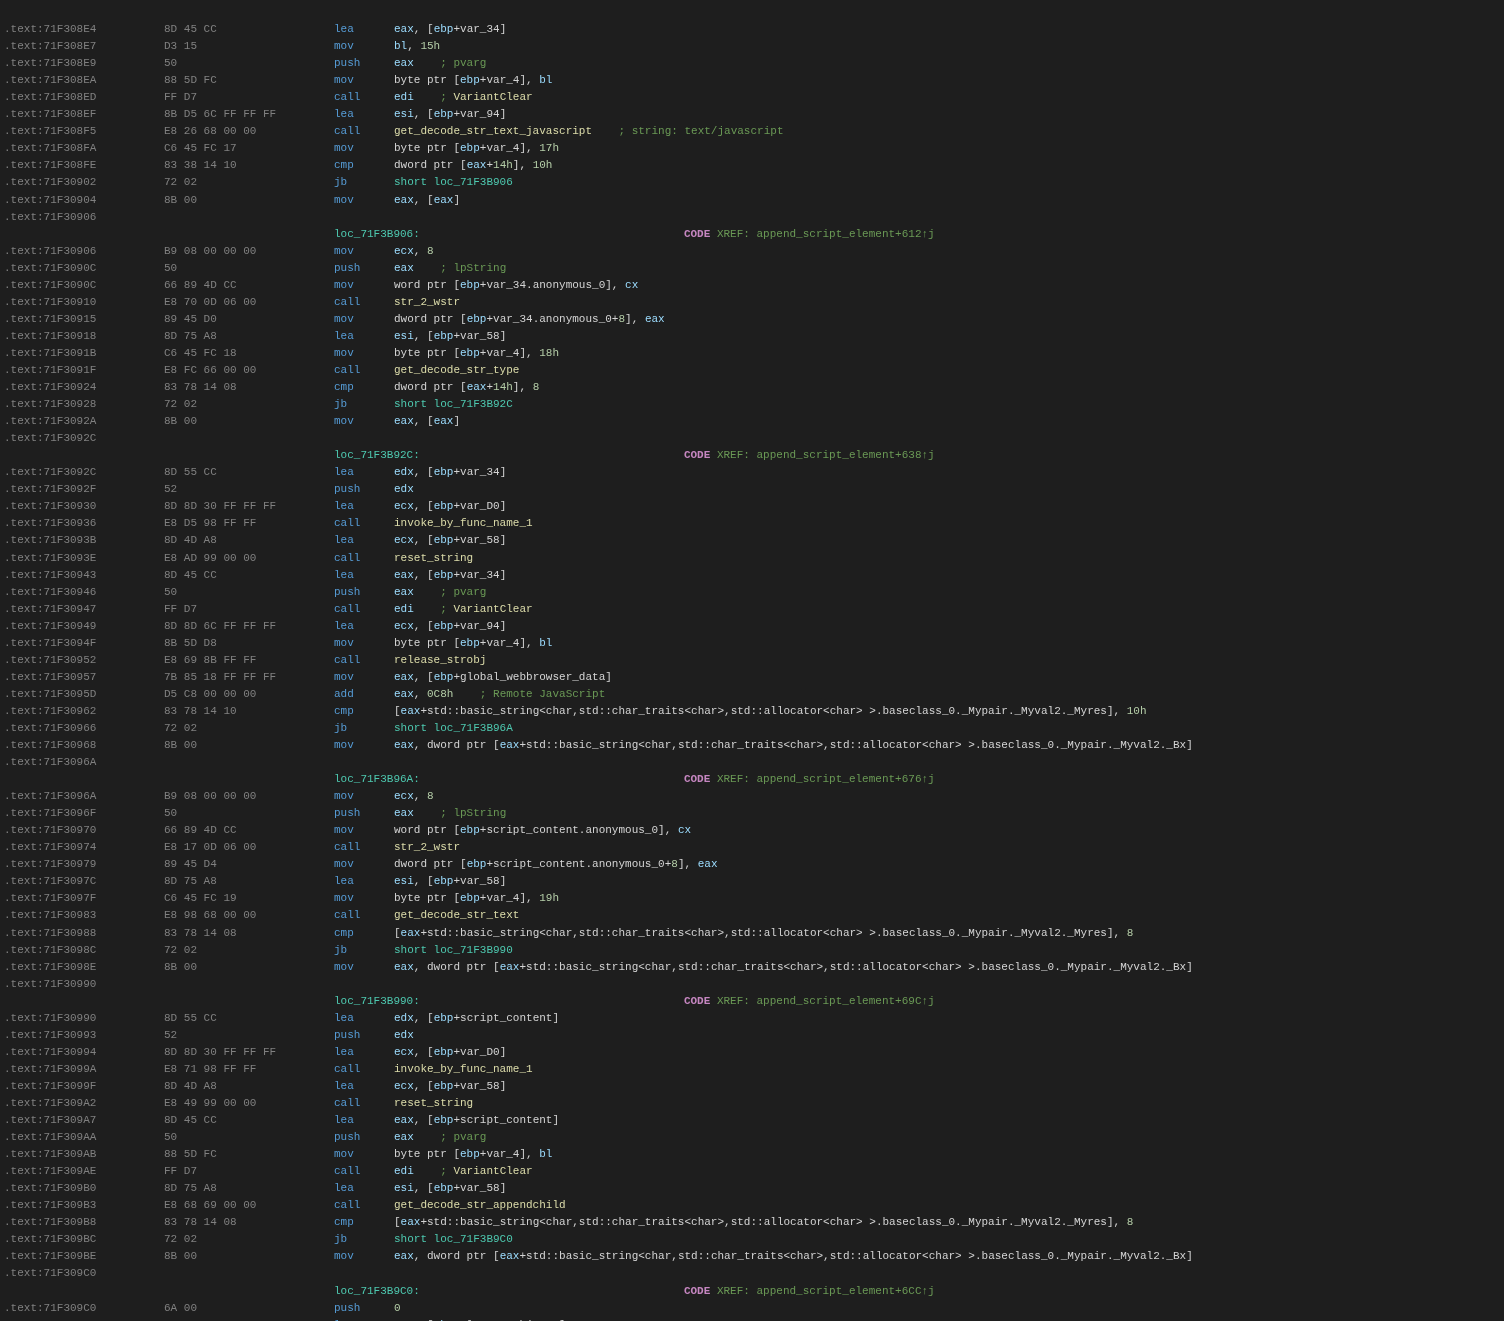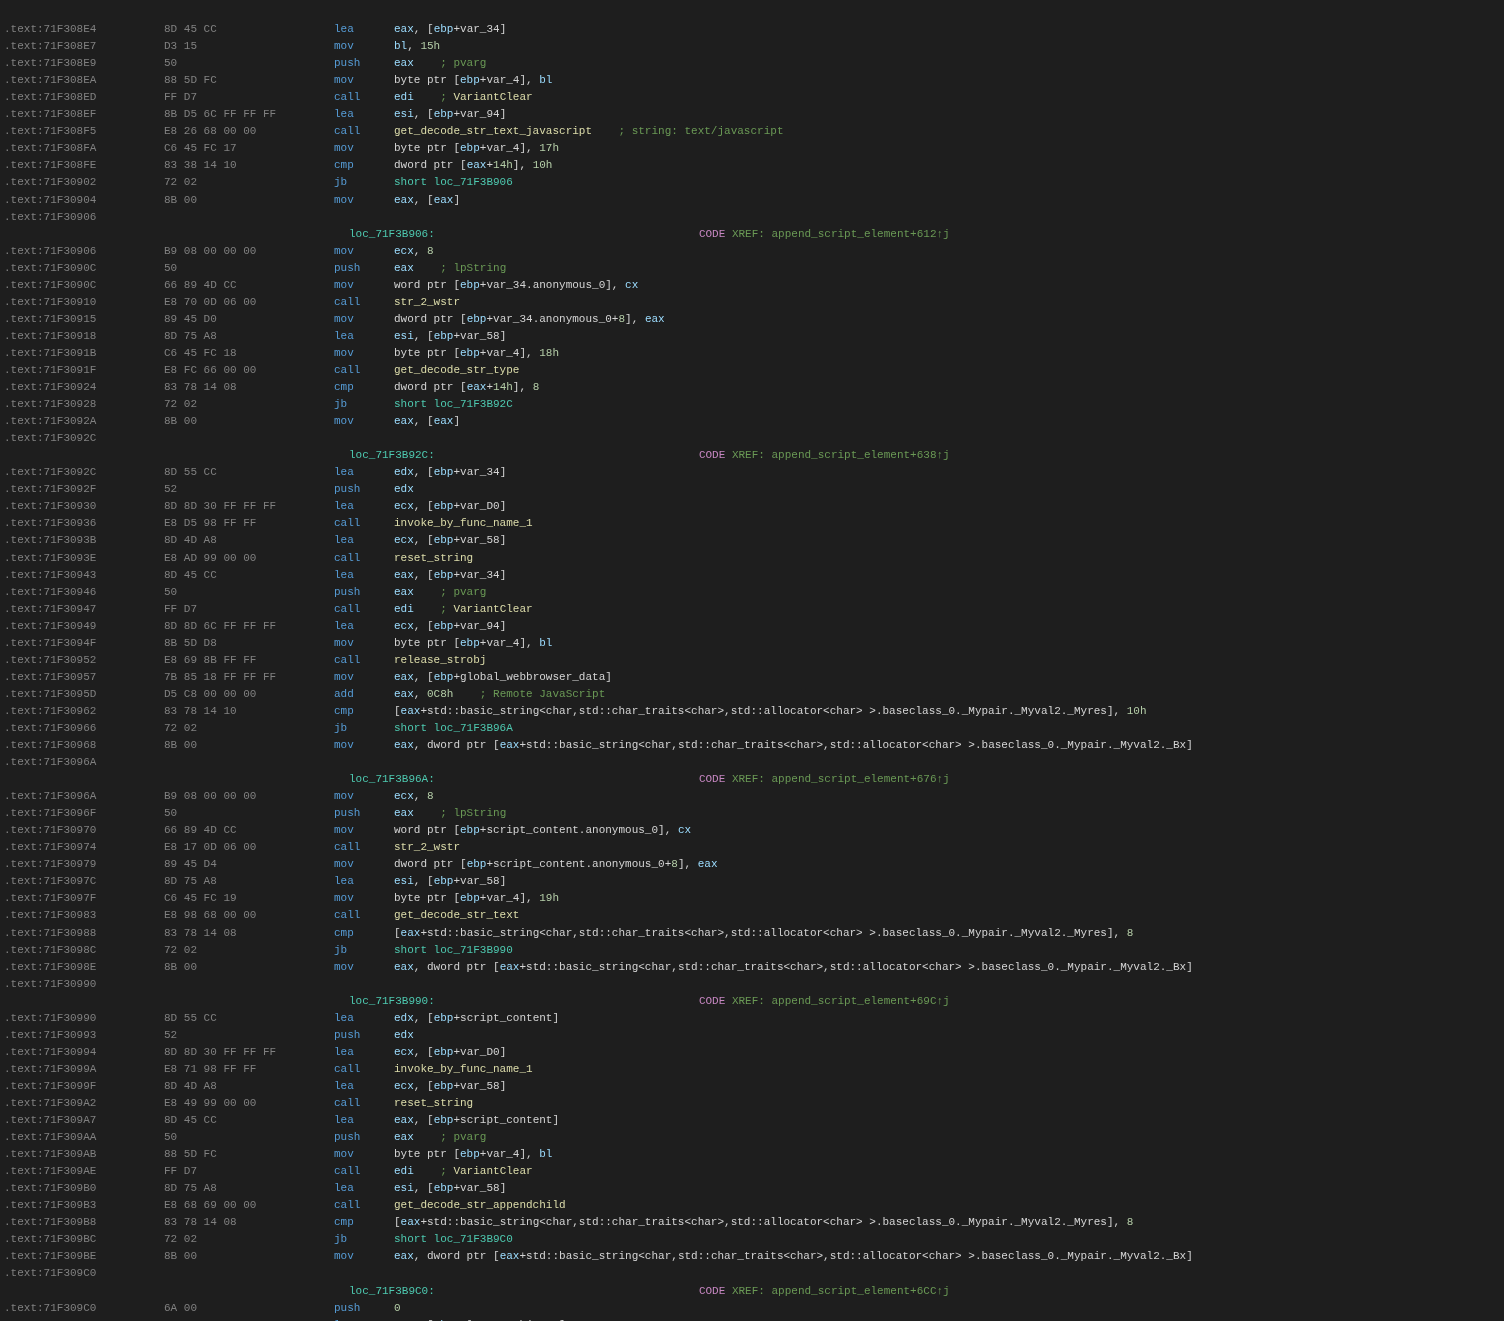--- a/index.html
+++ b/index.html
@@ -41,28 +41,28 @@
     .operand-reg { color: #9cdcfe; }
     .operand-mem { color: #d4d4d4; }
     .operand-imm { color: #b5cea8; text-align: right; }
     .operand-label { color: #4ec9b0; margin-top: 21px; }
     .operand-call { color: #dcdcaa; }
     .comment { color: #6a9955; }
     .label-line {
       color: #4ec9b0;
       display: flex;
       align-items: baseline;
-      padding: 0 19px;
+      padding: 0 4px;
     }
     .label-indent {
       min-width: 330px;
       display: inline-block;
     }
     .label-name {
       color: #4ec9b0;
     }
-    .keyword-code { color: #c586c0; font-weight: normal; }
+    .keyword-code { color: #c586c0; font-weight: bold; }
   </style>
 </head>
 <body>
 
 <div class="code-container">
 <div class="line"><span class="addr">.text:71F308E4</span><span class="bytes">8D 45 CC</span><span class="mnemonic">lea</span><span class="operand-mem"><span class="operand-reg">eax</span>, [<span class="operand-reg">ebp</span>+var_34]</span></div><div class="line"><span class="addr">.text:71F308E7</span><span class="bytes">D3 15</span><span class="mnemonic">mov</span><span class="operand-mem"><span class="operand-reg">bl</span>, <span class="operand-imm">15h</span></span></div><div class="line"><span class="addr">.text:71F308E9</span><span class="bytes">50</span><span class="mnemonic">push</span><span class="operand-mem"><span class="operand-reg">eax</span></span><span class="comment">&nbsp;&nbsp;&nbsp;&nbsp;; pvarg</span></div><div class="line"><span class="addr">.text:71F308EA</span><span class="bytes">88 5D FC</span><span class="mnemonic">mov</span><span class="operand-mem">byte ptr [<span class="operand-reg">ebp</span>+var_4], <span class="operand-reg">bl</span></span></div><div class="line"><span class="addr">.text:71F308ED</span><span class="bytes">FF D7</span><span class="mnemonic">call</span><span class="operand-mem"><span class="operand-reg">edi</span></span><span class="comment">&nbsp;&nbsp;&nbsp;&nbsp;; <span class="operand-call">VariantClear</span></span></div><div class="line"><span class="addr">.text:71F308EF</span><span class="bytes">8B D5 6C FF FF FF</span><span class="mnemonic">lea</span><span class="operand-mem"><span class="operand-reg">esi</span>, [<span class="operand-reg">ebp</span>+var_94]</span></div><div class="line"><span class="addr">.text:71F308F5</span><span class="bytes">E8 26 68 00 00</span><span class="mnemonic">call</span><span class="operand-mem"><span class="operand-call">get_decode_str_text_javascript</span></span><span class="comment">&nbsp;&nbsp;&nbsp;&nbsp;; string: text/javascript</span></div><div class="line"><span class="addr">.text:71F308FA</span><span class="bytes">C6 45 FC 17</span><span class="mnemonic">mov</span><span class="operand-mem">byte ptr [<span class="operand-reg">ebp</span>+var_4], <span class="operand-imm">17h</span></span></div><div class="line"><span class="addr">.text:71F308FE</span><span class="bytes">83 38 14 10</span><span class="mnemonic">cmp</span><span class="operand-mem">dword ptr [<span class="operand-reg">eax</span>+<span class="operand-imm">14h</span>], <span class="operand-imm">10h</span></span></div><div class="line"><span class="addr">.text:71F30902</span><span class="bytes">72 02</span><span class="mnemonic">jb</span><span class="operand-mem"><span class="operand-label">short loc_71F3B906</span></span></div><div class="line"><span class="addr">.text:71F30904</span><span class="bytes">8B 00</span><span class="mnemonic">mov</span><span class="operand-mem"><span class="operand-reg">eax</span>, [<span class="operand-reg">eax</span>]</span></div><div class="line"><span class="addr">.text:71F30906</span><span class="bytes"></span></div><div class="label-line"><span class="label-indent"> </span><span class="label-name">loc_71F3B906:</span><span class="comment">&nbsp;&nbsp;&nbsp;&nbsp;&nbsp;&nbsp;&nbsp;&nbsp;&nbsp;&nbsp;&nbsp;&nbsp;&nbsp;&nbsp;&nbsp;&nbsp;&nbsp;&nbsp;&nbsp;&nbsp;&nbsp;&nbsp;&nbsp;&nbsp;&nbsp;&nbsp;&nbsp;&nbsp;&nbsp;&nbsp;&nbsp;&nbsp;&nbsp;&nbsp;&nbsp;&nbsp;&nbsp;&nbsp;&nbsp;&nbsp;<span class="keyword-code">CODE</span> XREF: append_script_element+612↑j</span></div><div class="line"><span class="addr">.text:71F30906</span><span class="bytes">B9 08 00 00 00</span><span class="mnemonic">mov</span><span class="operand-mem"><span class="operand-reg">ecx</span>, <span class="operand-imm">8</span></span></div><div class="line"><span class="addr">.text:71F3090C</span><span class="bytes">50</span><span class="mnemonic">push</span><span class="operand-mem"><span class="operand-reg">eax</span></span><span class="comment">&nbsp;&nbsp;&nbsp;&nbsp;; lpString</span></div><div class="line"><span class="addr">.text:71F3090C</span><span class="bytes">66 89 4D CC</span><span class="mnemonic">mov</span><span class="operand-mem">word ptr [<span class="operand-reg">ebp</span>+var_34.anonymous_0], <span class="operand-reg">cx</span></span></div><div class="line"><span class="addr">.text:71F30910</span><span class="bytes">E8 70 0D 06 00</span><span class="mnemonic">call</span><span class="operand-mem"><span class="operand-call">str_2_wstr</span></span></div><div class="line"><span class="addr">.text:71F30915</span><span class="bytes">89 45 D0</span><span class="mnemonic">mov</span><span class="operand-mem">dword ptr [<span class="operand-reg">ebp</span>+var_34.anonymous_0+<span class="operand-imm">8</span>], <span class="operand-reg">eax</span></span></div><div class="line"><span class="addr">.text:71F30918</span><span class="bytes">8D 75 A8</span><span class="mnemonic">lea</span><span class="operand-mem"><span class="operand-reg">esi</span>, [<span class="operand-reg">ebp</span>+var_58]</span></div><div class="line"><span class="addr">.text:71F3091B</span><span class="bytes">C6 45 FC 18</span><span class="mnemonic">mov</span><span class="operand-mem">byte ptr [<span class="operand-reg">ebp</span>+var_4], <span class="operand-imm">18h</span></span></div><div class="line"><span class="addr">.text:71F3091F</span><span class="bytes">E8 FC 66 00 00</span><span class="mnemonic">call</span><span class="operand-mem"><span class="operand-call">get_decode_str_type</span></span></div><div class="line"><span class="addr">.text:71F30924</span><span class="bytes">83 78 14 08</span><span class="mnemonic">cmp</span><span class="operand-mem">dword ptr [<span class="operand-reg">eax</span>+<span class="operand-imm">14h</span>], <span class="operand-imm">8</span></span></div><div class="line"><span class="addr">.text:71F30928</span><span class="bytes">72 02</span><span class="mnemonic">jb</span><span class="operand-mem"><span class="operand-label">short loc_71F3B92C</span></span></div><div class="line"><span class="addr">.text:71F3092A</span><span class="bytes">8B 00</span><span class="mnemonic">mov</span><span class="operand-mem"><span class="operand-reg">eax</span>, [<span class="operand-reg">eax</span>]</span></div><div class="line"><span class="addr">.text:71F3092C</span><span class="bytes"></span></div><div class="label-line"><span class="label-indent"> </span><span class="label-name">loc_71F3B92C:</span><span class="comment">&nbsp;&nbsp;&nbsp;&nbsp;&nbsp;&nbsp;&nbsp;&nbsp;&nbsp;&nbsp;&nbsp;&nbsp;&nbsp;&nbsp;&nbsp;&nbsp;&nbsp;&nbsp;&nbsp;&nbsp;&nbsp;&nbsp;&nbsp;&nbsp;&nbsp;&nbsp;&nbsp;&nbsp;&nbsp;&nbsp;&nbsp;&nbsp;&nbsp;&nbsp;&nbsp;&nbsp;&nbsp;&nbsp;&nbsp;&nbsp;<span class="keyword-code">CODE</span> XREF: append_script_element+638↑j</span></div><div class="line"><span class="addr">.text:71F3092C</span><span class="bytes">8D 55 CC</span><span class="mnemonic">lea</span><span class="operand-mem"><span class="operand-reg">edx</span>, [<span class="operand-reg">ebp</span>+var_34]</span></div><div class="line"><span class="addr">.text:71F3092F</span><span class="bytes">52</span><span class="mnemonic">push</span><span class="operand-mem"><span class="operand-reg">edx</span></span></div><div class="line"><span class="addr">.text:71F30930</span><span class="bytes">8D 8D 30 FF FF FF</span><span class="mnemonic">lea</span><span class="operand-mem"><span class="operand-reg">ecx</span>, [<span class="operand-reg">ebp</span>+var_D0]</span></div><div class="line"><span class="addr">.text:71F30936</span><span class="bytes">E8 D5 98 FF FF</span><span class="mnemonic">call</span><span class="operand-mem"><span class="operand-call">invoke_by_func_name_1</span></span></div><div class="line"><span class="addr">.text:71F3093B</span><span class="bytes">8D 4D A8</span><span class="mnemonic">lea</span><span class="operand-mem"><span class="operand-reg">ecx</span>, [<span class="operand-reg">ebp</span>+var_58]</span></div><div class="line"><span class="addr">.text:71F3093E</span><span class="bytes">E8 AD 99 00 00</span><span class="mnemonic">call</span><span class="operand-mem"><span class="operand-call">reset_string</span></span></div><div class="line"><span class="addr">.text:71F30943</span><span class="bytes">8D 45 CC</span><span class="mnemonic">lea</span><span class="operand-mem"><span class="operand-reg">eax</span>, [<span class="operand-reg">ebp</span>+var_34]</span></div><div class="line"><span class="addr">.text:71F30946</span><span class="bytes">50</span><span class="mnemonic">push</span><span class="operand-mem"><span class="operand-reg">eax</span></span><span class="comment">&nbsp;&nbsp;&nbsp;&nbsp;; pvarg</span></div><div class="line"><span class="addr">.text:71F30947</span><span class="bytes">FF D7</span><span class="mnemonic">call</span><span class="operand-mem"><span class="operand-reg">edi</span></span><span class="comment">&nbsp;&nbsp;&nbsp;&nbsp;; <span class="operand-call">VariantClear</span></span></div><div class="line"><span class="addr">.text:71F30949</span><span class="bytes">8D 8D 6C FF FF FF</span><span class="mnemonic">lea</span><span class="operand-mem"><span class="operand-reg">ecx</span>, [<span class="operand-reg">ebp</span>+var_94]</span></div><div class="line"><span class="addr">.text:71F3094F</span><span class="bytes">8B 5D D8</span><span class="mnemonic">mov</span><span class="operand-mem">byte ptr [<span class="operand-reg">ebp</span>+var_4], <span class="operand-reg">bl</span></span></div><div class="line"><span class="addr">.text:71F30952</span><span class="bytes">E8 69 8B FF FF</span><span class="mnemonic">call</span><span class="operand-mem"><span class="operand-call">release_strobj</span></span></div><div class="line"><span class="addr">.text:71F30957</span><span class="bytes">7B 85 18 FF FF FF</span><span class="mnemonic">mov</span><span class="operand-mem"><span class="operand-reg">eax</span>, [<span class="operand-reg">ebp</span>+global_webbrowser_data]</span></div><div class="line"><span class="addr">.text:71F3095D</span><span class="bytes">D5 C8 00 00 00</span><span class="mnemonic">add</span><span class="operand-mem"><span class="operand-reg">eax</span>, <span class="operand-imm">0C8h</span></span><span class="comment">&nbsp;&nbsp;&nbsp;&nbsp;; Remote JavaScript</span></div><div class="line"><span class="addr">.text:71F30962</span><span class="bytes">83 78 14 10</span><span class="mnemonic">cmp</span><span class="operand-mem">[<span class="operand-reg">eax</span>+std::basic_string&lt;char,std::char_traits&lt;char&gt;,std::allocator&lt;char&gt; &gt;.baseclass_0._Mypair._Myval2._Myres], <span class="operand-imm">10h</span></span></div><div class="line"><span class="addr">.text:71F30966</span><span class="bytes">72 02</span><span class="mnemonic">jb</span><span class="operand-mem"><span class="operand-label">short loc_71F3B96A</span></span></div><div class="line"><span class="addr">.text:71F30968</span><span class="bytes">8B 00</span><span class="mnemonic">mov</span><span class="operand-mem"><span class="operand-reg">eax</span>, dword ptr [<span class="operand-reg">eax</span>+std::basic_string&lt;char,std::char_traits&lt;char&gt;,std::allocator&lt;char&gt; &gt;.baseclass_0._Mypair._Myval2._Bx]</span></div><div class="line"><span class="addr">.text:71F3096A</span><span class="bytes"></span></div><div class="label-line"><span class="label-indent"> </span><span class="label-name">loc_71F3B96A:</span><span class="comment">&nbsp;&nbsp;&nbsp;&nbsp;&nbsp;&nbsp;&nbsp;&nbsp;&nbsp;&nbsp;&nbsp;&nbsp;&nbsp;&nbsp;&nbsp;&nbsp;&nbsp;&nbsp;&nbsp;&nbsp;&nbsp;&nbsp;&nbsp;&nbsp;&nbsp;&nbsp;&nbsp;&nbsp;&nbsp;&nbsp;&nbsp;&nbsp;&nbsp;&nbsp;&nbsp;&nbsp;&nbsp;&nbsp;&nbsp;&nbsp;<span class="keyword-code">CODE</span> XREF: append_script_element+676↑j</span></div><div class="line"><span class="addr">.text:71F3096A</span><span class="bytes">B9 08 00 00 00</span><span class="mnemonic">mov</span><span class="operand-mem"><span class="operand-reg">ecx</span>, <span class="operand-imm">8</span></span></div><div class="line"><span class="addr">.text:71F3096F</span><span class="bytes">50</span><span class="mnemonic">push</span><span class="operand-mem"><span class="operand-reg">eax</span></span><span class="comment">&nbsp;&nbsp;&nbsp;&nbsp;; lpString</span></div><div class="line"><span class="addr">.text:71F30970</span><span class="bytes">66 89 4D CC</span><span class="mnemonic">mov</span><span class="operand-mem">word ptr [<span class="operand-reg">ebp</span>+script_content.anonymous_0], <span class="operand-reg">cx</span></span></div><div class="line"><span class="addr">.text:71F30974</span><span class="bytes">E8 17 0D 06 00</span><span class="mnemonic">call</span><span class="operand-mem"><span class="operand-call">str_2_wstr</span></span></div><div class="line"><span class="addr">.text:71F30979</span><span class="bytes">89 45 D4</span><span class="mnemonic">mov</span><span class="operand-mem">dword ptr [<span class="operand-reg">ebp</span>+script_content.anonymous_0+<span class="operand-imm">8</span>], <span class="operand-reg">eax</span></span></div><div class="line"><span class="addr">.text:71F3097C</span><span class="bytes">8D 75 A8</span><span class="mnemonic">lea</span><span class="operand-mem"><span class="operand-reg">esi</span>, [<span class="operand-reg">ebp</span>+var_58]</span></div><div class="line"><span class="addr">.text:71F3097F</span><span class="bytes">C6 45 FC 19</span><span class="mnemonic">mov</span><span class="operand-mem">byte ptr [<span class="operand-reg">ebp</span>+var_4], <span class="operand-imm">19h</span></span></div><div class="line"><span class="addr">.text:71F30983</span><span class="bytes">E8 98 68 00 00</span><span class="mnemonic">call</span><span class="operand-mem"><span class="operand-call">get_decode_str_text</span></span></div><div class="line"><span class="addr">.text:71F30988</span><span class="bytes">83 78 14 08</span><span class="mnemonic">cmp</span><span class="operand-mem">[<span class="operand-reg">eax</span>+std::basic_string&lt;char,std::char_traits&lt;char&gt;,std::allocator&lt;char&gt; &gt;.baseclass_0._Mypair._Myval2._Myres], <span class="operand-imm">8</span></span></div><div class="line"><span class="addr">.text:71F3098C</span><span class="bytes">72 02</span><span class="mnemonic">jb</span><span class="operand-mem"><span class="operand-label">short loc_71F3B990</span></span></div><div class="line"><span class="addr">.text:71F3098E</span><span class="bytes">8B 00</span><span class="mnemonic">mov</span><span class="operand-mem"><span class="operand-reg">eax</span>, dword ptr [<span class="operand-reg">eax</span>+std::basic_string&lt;char,std::char_traits&lt;char&gt;,std::allocator&lt;char&gt; &gt;.baseclass_0._Mypair._Myval2._Bx]</span></div><div class="line"><span class="addr">.text:71F30990</span><span class="bytes"></span></div><div class="label-line"><span class="label-indent"> </span><span class="label-name">loc_71F3B990:</span><span class="comment">&nbsp;&nbsp;&nbsp;&nbsp;&nbsp;&nbsp;&nbsp;&nbsp;&nbsp;&nbsp;&nbsp;&nbsp;&nbsp;&nbsp;&nbsp;&nbsp;&nbsp;&nbsp;&nbsp;&nbsp;&nbsp;&nbsp;&nbsp;&nbsp;&nbsp;&nbsp;&nbsp;&nbsp;&nbsp;&nbsp;&nbsp;&nbsp;&nbsp;&nbsp;&nbsp;&nbsp;&nbsp;&nbsp;&nbsp;&nbsp;<span class="keyword-code">CODE</span> XREF: append_script_element+69C↑j</span></div><div class="line"><span class="addr">.text:71F30990</span><span class="bytes">8D 55 CC</span><span class="mnemonic">lea</span><span class="operand-mem"><span class="operand-reg">edx</span>, [<span class="operand-reg">ebp</span>+script_content]</span></div><div class="line"><span class="addr">.text:71F30993</span><span class="bytes">52</span><span class="mnemonic">push</span><span class="operand-mem"><span class="operand-reg">edx</span></span></div><div class="line"><span class="addr">.text:71F30994</span><span class="bytes">8D 8D 30 FF FF FF</span><span class="mnemonic">lea</span><span class="operand-mem"><span class="operand-reg">ecx</span>, [<span class="operand-reg">ebp</span>+var_D0]</span></div><div class="line"><span class="addr">.text:71F3099A</span><span class="bytes">E8 71 98 FF FF</span><span class="mnemonic">call</span><span class="operand-mem"><span class="operand-call">invoke_by_func_name_1</span></span></div><div class="line"><span class="addr">.text:71F3099F</span><span class="bytes">8D 4D A8</span><span class="mnemonic">lea</span><span class="operand-mem"><span class="operand-reg">ecx</span>, [<span class="operand-reg">ebp</span>+var_58]</span></div><div class="line"><span class="addr">.text:71F309A2</span><span class="bytes">E8 49 99 00 00</span><span class="mnemonic">call</span><span class="operand-mem"><span class="operand-call">reset_string</span></span></div><div class="line"><span class="addr">.text:71F309A7</span><span class="bytes">8D 45 CC</span><span class="mnemonic">lea</span><span class="operand-mem"><span class="operand-reg">eax</span>, [<span class="operand-reg">ebp</span>+script_content]</span></div><div class="line"><span class="addr">.text:71F309AA</span><span class="bytes">50</span><span class="mnemonic">push</span><span class="operand-mem"><span class="operand-reg">eax</span></span><span class="comment">&nbsp;&nbsp;&nbsp;&nbsp;; pvarg</span></div><div class="line"><span class="addr">.text:71F309AB</span><span class="bytes">88 5D FC</span><span class="mnemonic">mov</span><span class="operand-mem">byte ptr [<span class="operand-reg">ebp</span>+var_4], <span class="operand-reg">bl</span></span></div><div class="line"><span class="addr">.text:71F309AE</span><span class="bytes">FF D7</span><span class="mnemonic">call</span><span class="operand-mem"><span class="operand-reg">edi</span></span><span class="comment">&nbsp;&nbsp;&nbsp;&nbsp;; <span class="operand-call">VariantClear</span></span></div><div class="line"><span class="addr">.text:71F309B0</span><span class="bytes">8D 75 A8</span><span class="mnemonic">lea</span><span class="operand-mem"><span class="operand-reg">esi</span>, [<span class="operand-reg">ebp</span>+var_58]</span></div><div class="line"><span class="addr">.text:71F309B3</span><span class="bytes">E8 68 69 00 00</span><span class="mnemonic">call</span><span class="operand-mem"><span class="operand-call">get_decode_str_appendchild</span></span></div><div class="line"><span class="addr">.text:71F309B8</span><span class="bytes">83 78 14 08</span><span class="mnemonic">cmp</span><span class="operand-mem">[<span class="operand-reg">eax</span>+std::basic_string&lt;char,std::char_traits&lt;char&gt;,std::allocator&lt;char&gt; &gt;.baseclass_0._Mypair._Myval2._Myres], <span class="operand-imm">8</span></span></div><div class="line"><span class="addr">.text:71F309BC</span><span class="bytes">72 02</span><span class="mnemonic">jb</span><span class="operand-mem"><span class="operand-label">short loc_71F3B9C0</span></span></div><div class="line"><span class="addr">.text:71F309BE</span><span class="bytes">8B 00</span><span class="mnemonic">mov</span><span class="operand-mem"><span class="operand-reg">eax</span>, dword ptr [<span class="operand-reg">eax</span>+std::basic_string&lt;char,std::char_traits&lt;char&gt;,std::allocator&lt;char&gt; &gt;.baseclass_0._Mypair._Myval2._Bx]</span></div><div class="line"><span class="addr">.text:71F309C0</span><span class="bytes"></span></div><div class="label-line"><span class="label-indent"> </span><span class="label-name">loc_71F3B9C0:</span><span class="comment">&nbsp;&nbsp;&nbsp;&nbsp;&nbsp;&nbsp;&nbsp;&nbsp;&nbsp;&nbsp;&nbsp;&nbsp;&nbsp;&nbsp;&nbsp;&nbsp;&nbsp;&nbsp;&nbsp;&nbsp;&nbsp;&nbsp;&nbsp;&nbsp;&nbsp;&nbsp;&nbsp;&nbsp;&nbsp;&nbsp;&nbsp;&nbsp;&nbsp;&nbsp;&nbsp;&nbsp;&nbsp;&nbsp;&nbsp;&nbsp;<span class="keyword-code">CODE</span> XREF: append_script_element+6CC↑j</span></div><div class="line"><span class="addr">.text:71F309C0</span><span class="bytes">6A 00</span><span class="mnemonic">push</span><span class="operand-mem"><span class="operand-imm">0</span></span></div><div class="line"><span class="addr">.text:71F309C2</span><span class="bytes">8D 8D FC FE FF FF</span><span class="mnemonic">lea</span><span class="operand-mem"><span class="operand-reg">ecx</span>, [<span class="operand-reg">ebp</span>+element_obj_ptr]</span></div></div>
 
 </body></html>

